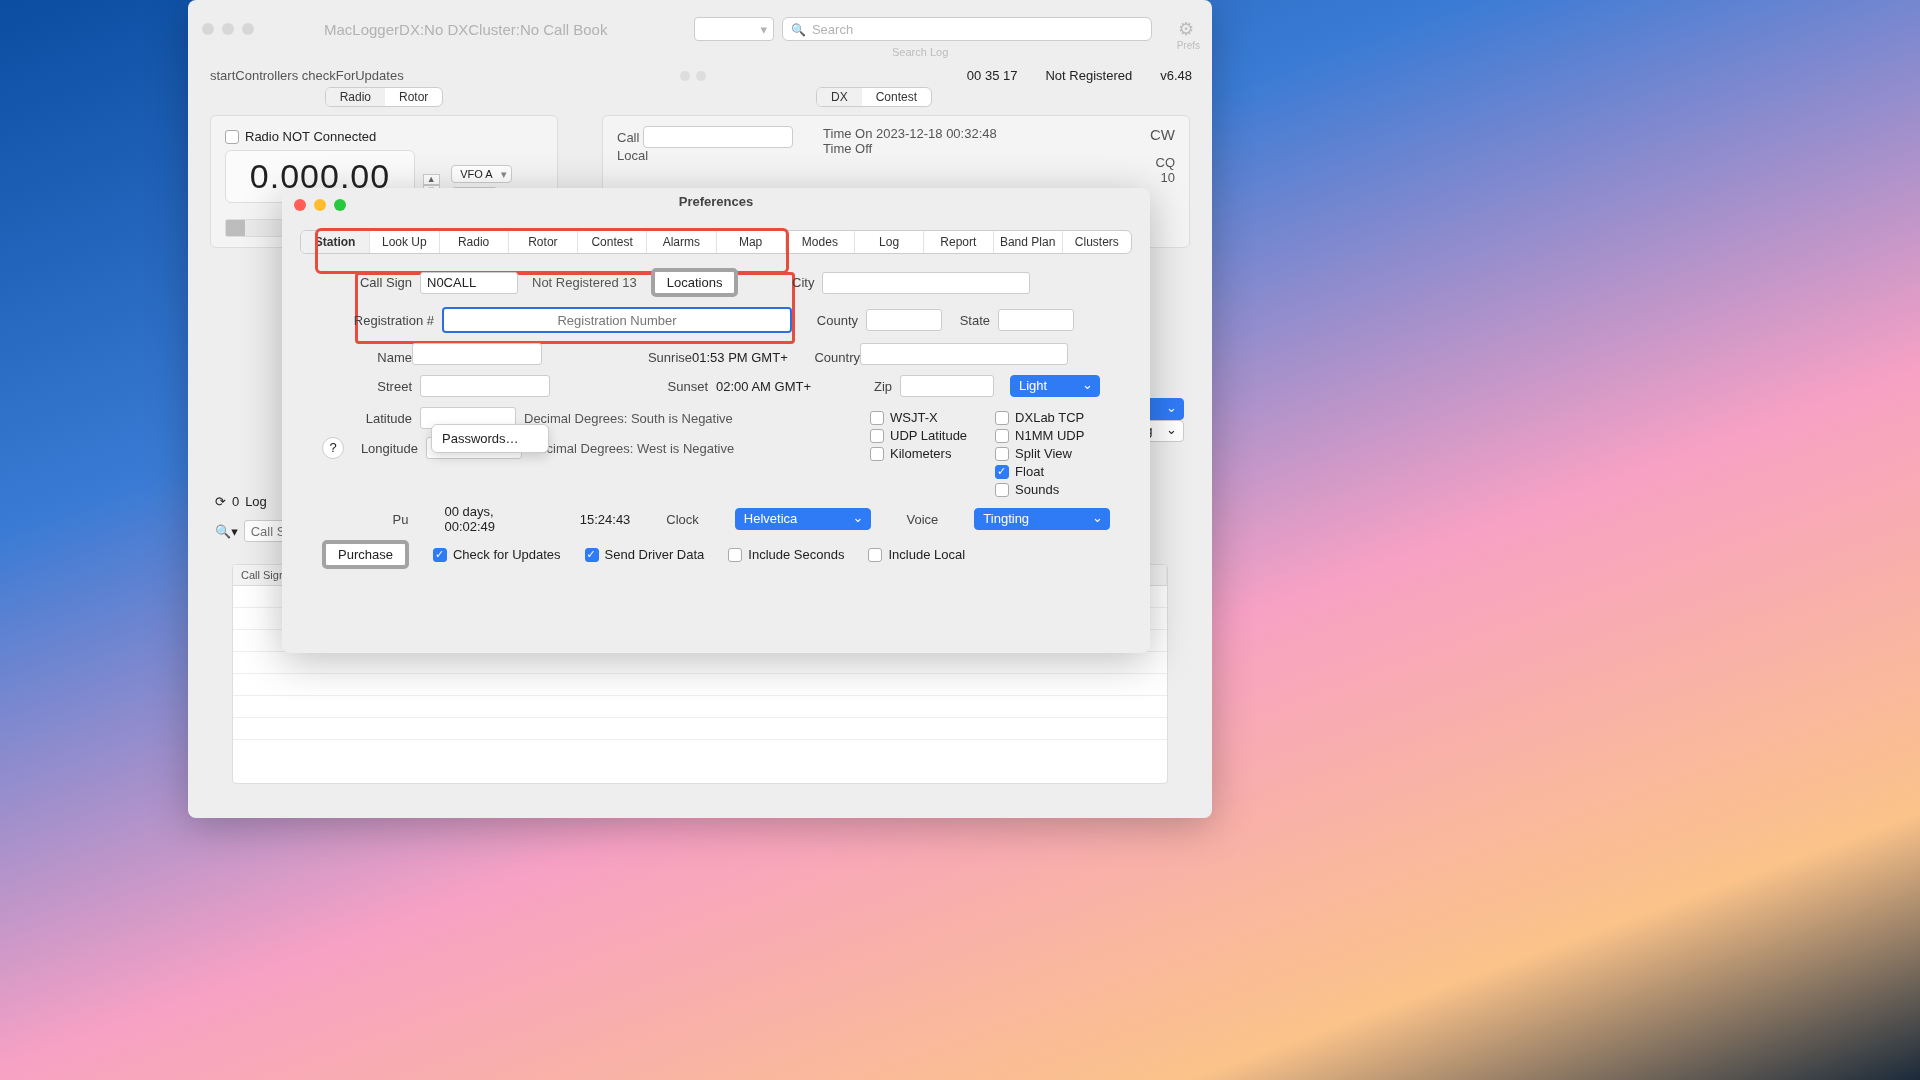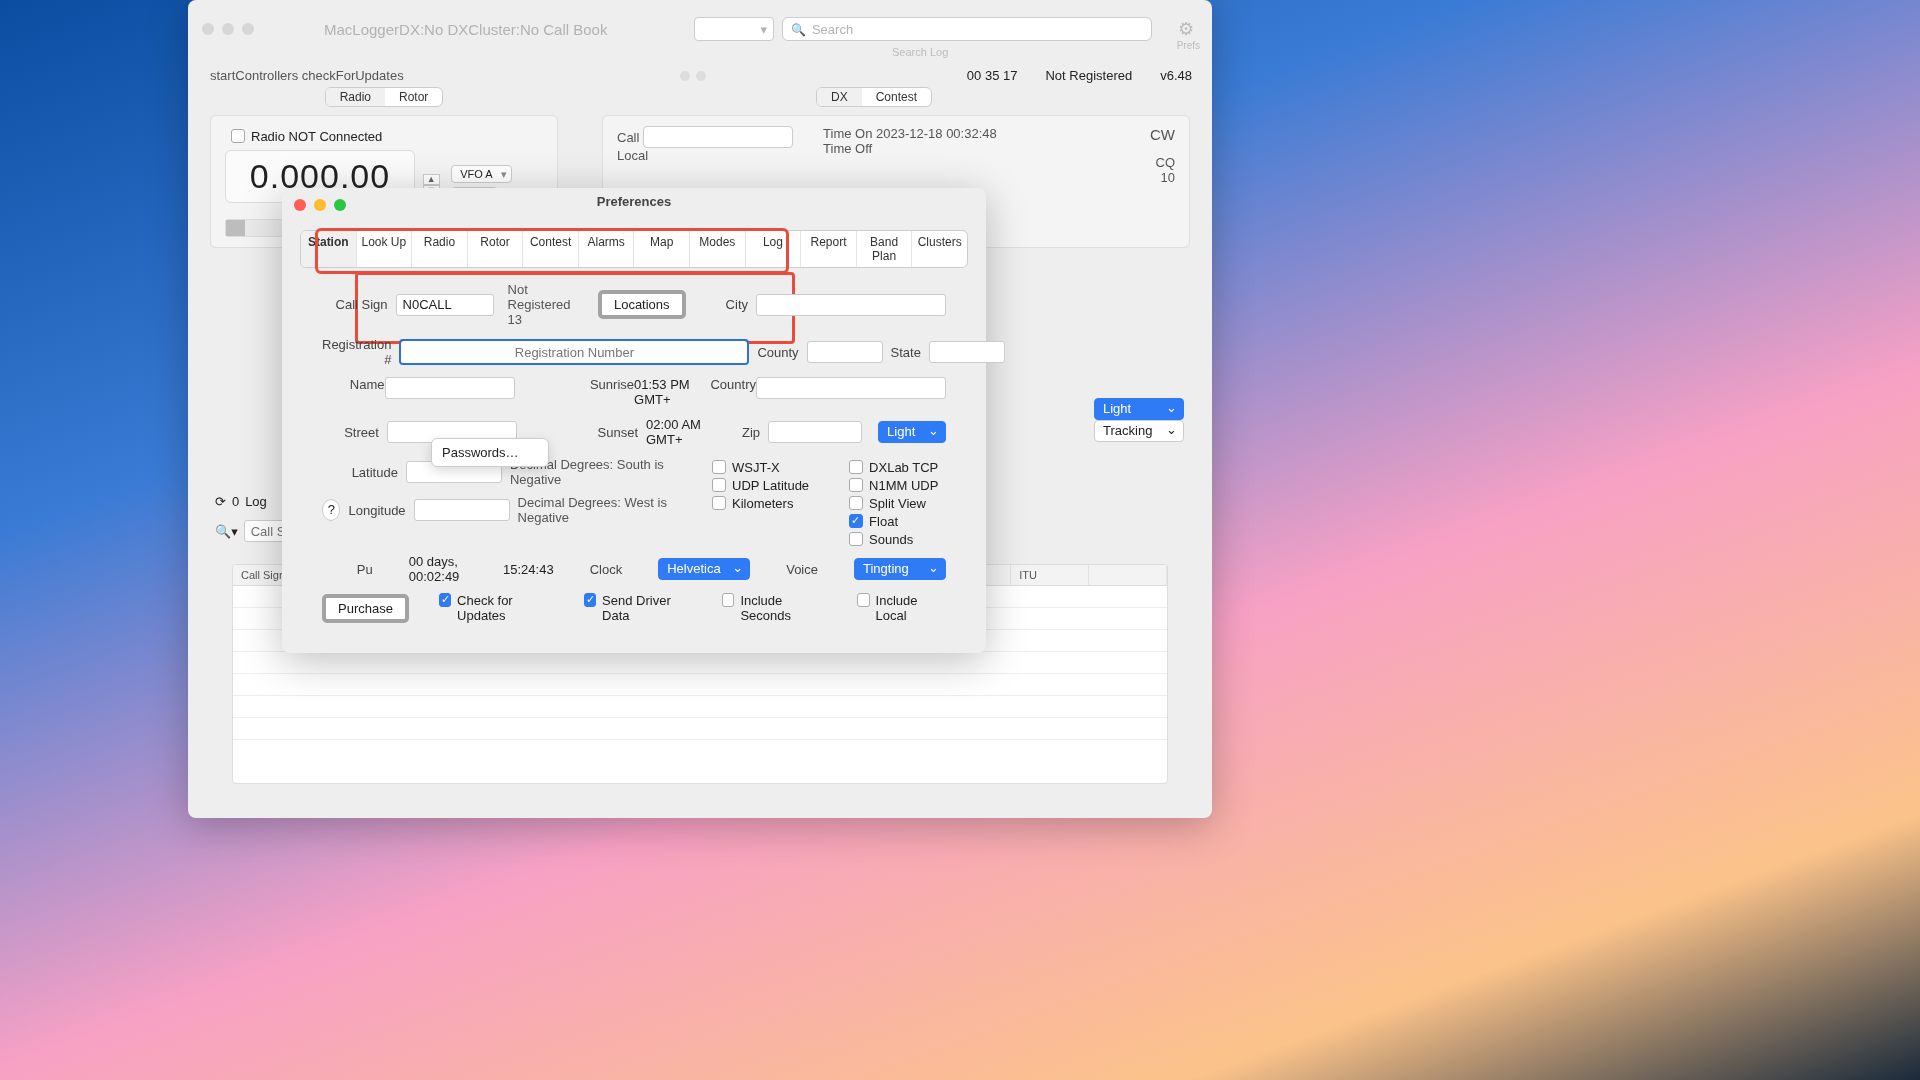--- a/index.html
+++ b/index.html
@@ -33,39 +33,39 @@
 .stepper i{font-style:normal;font-size:9px;line-height:9px;color:#666;border:1px solid #ccc;background:#fff;padding:0 3px;}
 .smallsel{display:inline-block;border:1px solid #ccc;background:#fff;border-radius:4px;padding:2px 18px 2px 8px;position:relative;font-size:11px;margin-left:8px;}
 .smallsel::after{content:"▾";position:absolute;right:4px;top:2px;color:#888;}
 .radio-panel .row{margin-top:6px;}
 .vumeter{margin-top:14px;height:18px;background:#eaeaea;border:1px solid #ddd;border-radius:3px;position:relative;}
 .vumeter::before{content:"";position:absolute;left:0;top:0;bottom:0;width:6%;background:#bdbdbd;}
 .flabel{width:60px;text-align:right;color:#555;}
 .flabel2{width:70px;text-align:right;color:#555;}
 .fval{color:#555;}
 .tinput{background:#fff;border:1px solid #ccc;border-radius:4px;height:22px;width:150px;}
-#prefs{ top:188px; left:282px; width:704px; height:465px; background:#eeeeee; }
+#prefs{ top:188px; left:282px; width:868px; height:465px; background:#eeeeee; }
 #prefs .titlebar{height:34px;padding:0 12px;display:flex;align-items:center;}
 #prefs .pt{position:absolute;left:0;right:0;text-align:center;top:6px;font-weight:600;color:#444;pointer-events:none;}
 .traffic2 .tl:nth-child(1){background:#ff5f57;}
 .traffic2 .tl:nth-child(2){background:#febc2e;}
 .traffic2 .tl:nth-child(3){background:#28c840;}
 .tabbar{background:#fff;border:1px solid #ccc;border-radius:6px;margin:8px 18px 0 18px;display:flex;overflow:hidden;}
 .tabbar span{flex:1;text-align:center;padding:4px 0;font-size:12px;border-right:1px solid #e3e3e3;color:#333;}
 .tabbar span:last-child{border-right:none;}
 .tabbar .sel{background:#f0f0f0;font-weight:600;}
 .hl1{position:absolute;border:3px solid #e74c3c;border-radius:6px;left:33px;top:40px;width:474px;height:46px;pointer-events:none;}
 .hl2{position:absolute;border:3px solid #e74c3c;border-radius:4px;left:73px;top:84px;width:440px;height:72px;pointer-events:none;}
 .form{padding:14px 40px 0 40px;position:relative;}
 .lbl{text-align:right;color:#444;}
 .inp{background:#fff;border:1px solid #ccc;border-radius:3px;height:22px;padding:0 6px;}
 .btn{background:#fff;border:4px solid #a3a3a3;border-radius:5px;padding:3px 12px;display:inline-block;text-align:center;}
 .reghl{border:2px solid #2c6fe0;border-radius:4px;padding:0;}
 .reghl .inp{border:none;width:100%;height:22px;}
-.chkrow{display:flex;align-items:flex-start;gap:6px;margin:3px 6px;}
+.chkrow{display:flex;align-items:flex-end;gap:6px;margin:3px 0;}
 .chk{width:14px;height:14px;border:1px solid #aaa;border-radius:3px;background:#fff;display:inline-block;position:relative;}
 .chk.on{background:#2f7bf6;border-color:#2f7bf6;}
 .chk.on::after{content:"✓";color:#fff;font-size:11px;position:absolute;left:1px;top:-1px;}
 .selbox{background:#fff;border:1px solid #ccc;border-radius:4px;padding:2px 20px 2px 8px;position:relative;height:22px;display:inline-block;}
 .selbox.blue{background:#2f7bf6;color:#fff;border-color:#2f7bf6;}
 .selbox::after{content:"⌄";position:absolute;right:6px;top:1px;}
 .selbox.blue::after{color:#fff;}
 .help{width:22px;height:22px;border:1px solid #ccc;border-radius:50%;text-align:center;line-height:20px;background:#fff;display:inline-block;}
 .ac-popover{position:absolute;left:149px;top:170px;width:118px;background:#fff;border:1px solid #ccc;border-radius:6px;padding:6px 10px;box-shadow:0 4px 12px rgba(0,0,0,0.15);}
 .lower{display:flex;gap:36px;padding:0 40px;align-items:center;margin-top:4px;}
@@ -252,21 +252,21 @@
 
     <div style="display:flex;align-items:center;gap:8px;margin-bottom:10px">
       <span class="lbl" style="width:112px">Registration  #</span>
       <span class="reghl" style="flex:0 0 350px"><input class="inp" style="text-align: center; color: rgb(170, 170, 170);" placeholder="Registration Number"></span>
       <span class="lbl" style="width:58px">County</span>
       <input class="inp" style="width: 76px;">
       <span class="lbl" style="width:40px">State</span>
       <input class="inp" style="width: 76px;">
     </div>
 
-    <div style="display:flex;align-items:flex-start;gap:0;margin-bottom:10px">
+    <div style="display:flex;align-items:flex-end;gap:0;margin-bottom:10px">
       <span class="lbl" style="width:90px">Name</span>
       <input class="inp" style="width: 130px;">
       <span class="lbl" style="width:100px;margin-left:50px">Sunrise</span>
       <span style="width:110px">01:53 PM GMT+</span>
       <span class="lbl" style="width:58px">Country</span>
       <input class="inp" style="width: 208px;">
     </div>
 
     <div style="display:flex;align-items:center;gap:8px;margin-bottom:10px">
       <span class="lbl" style="width:90px">Street</span>

